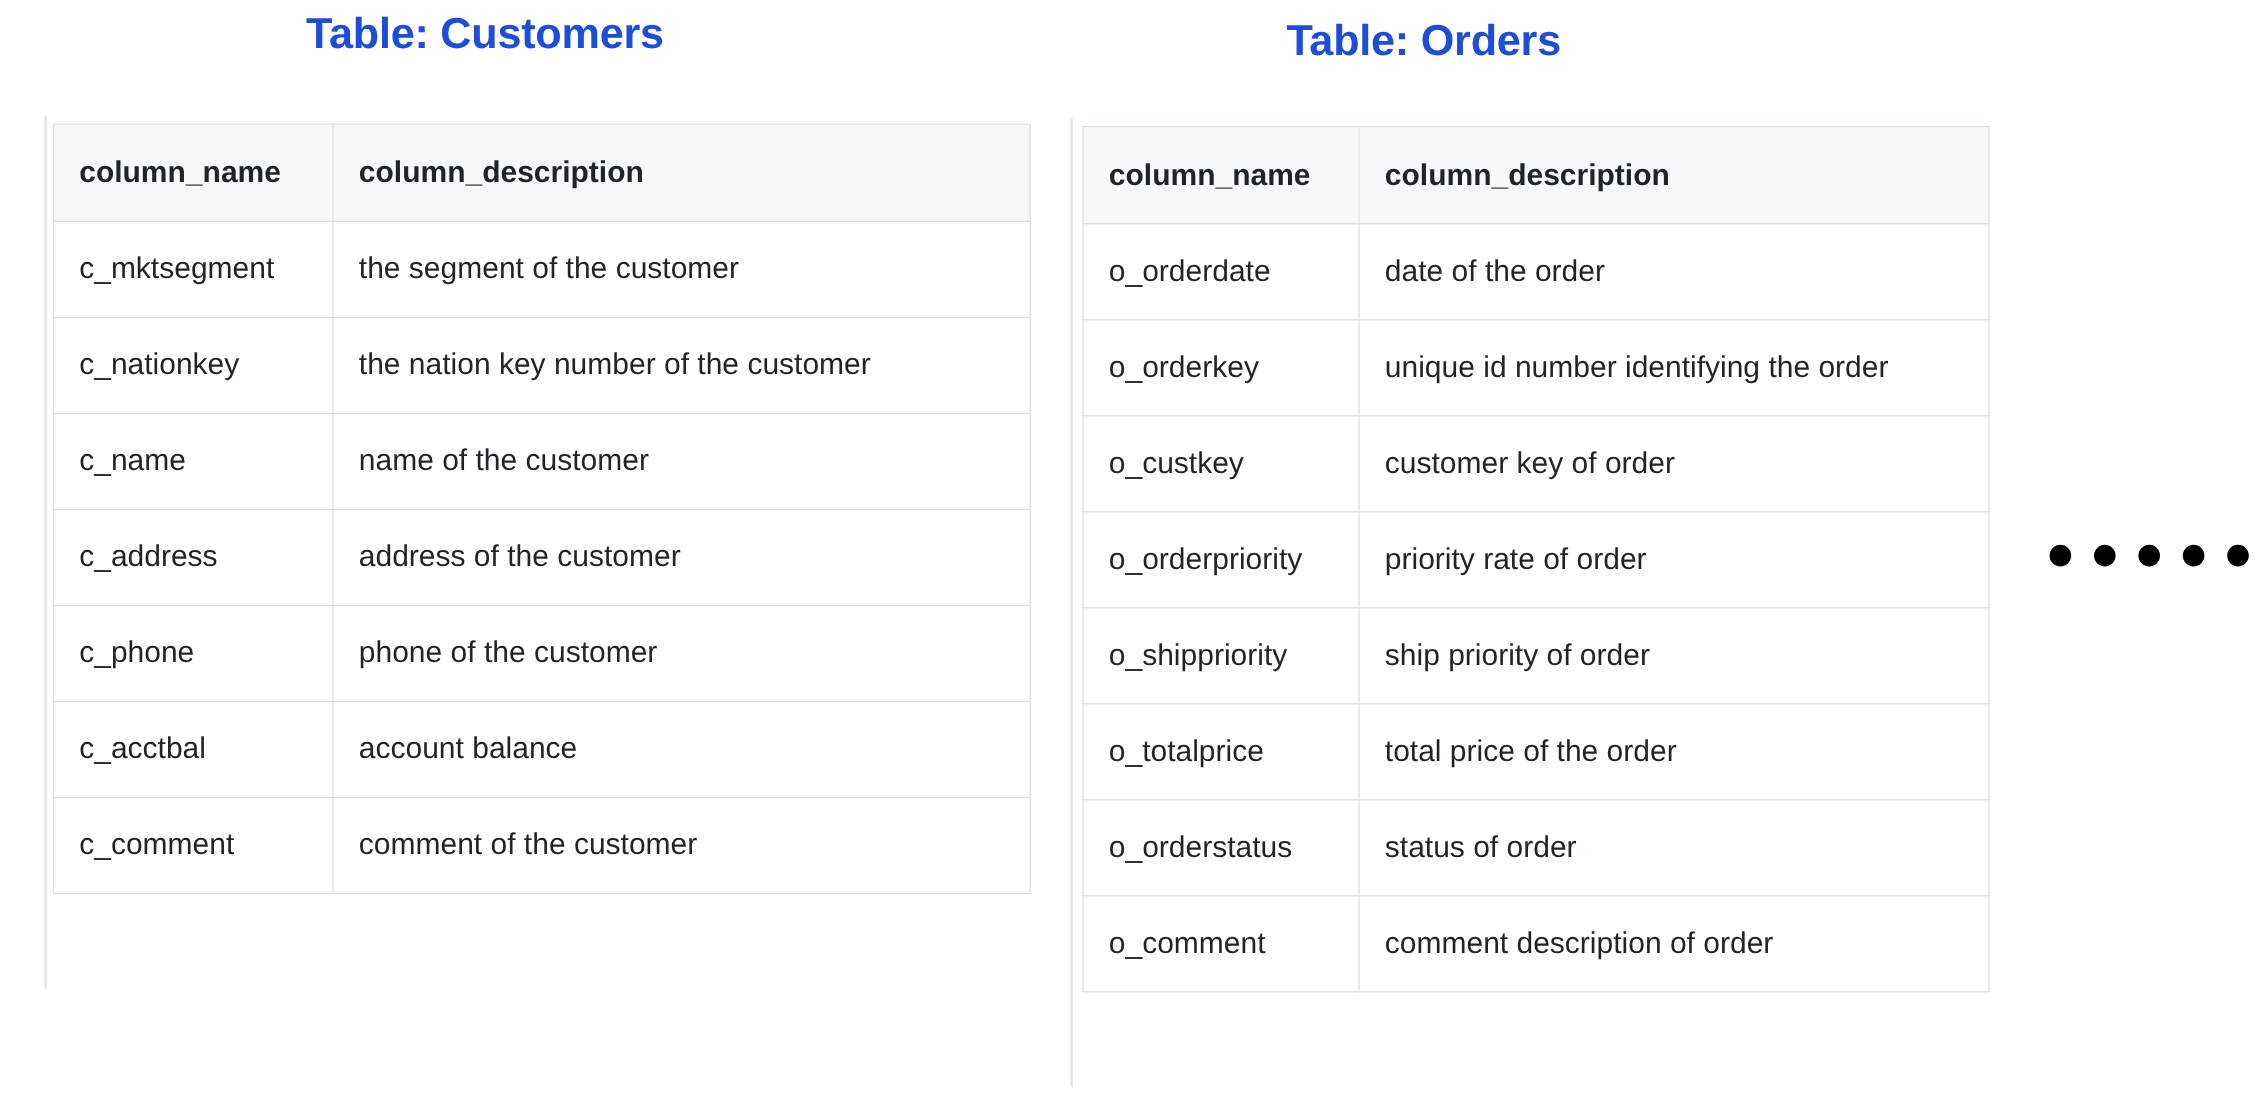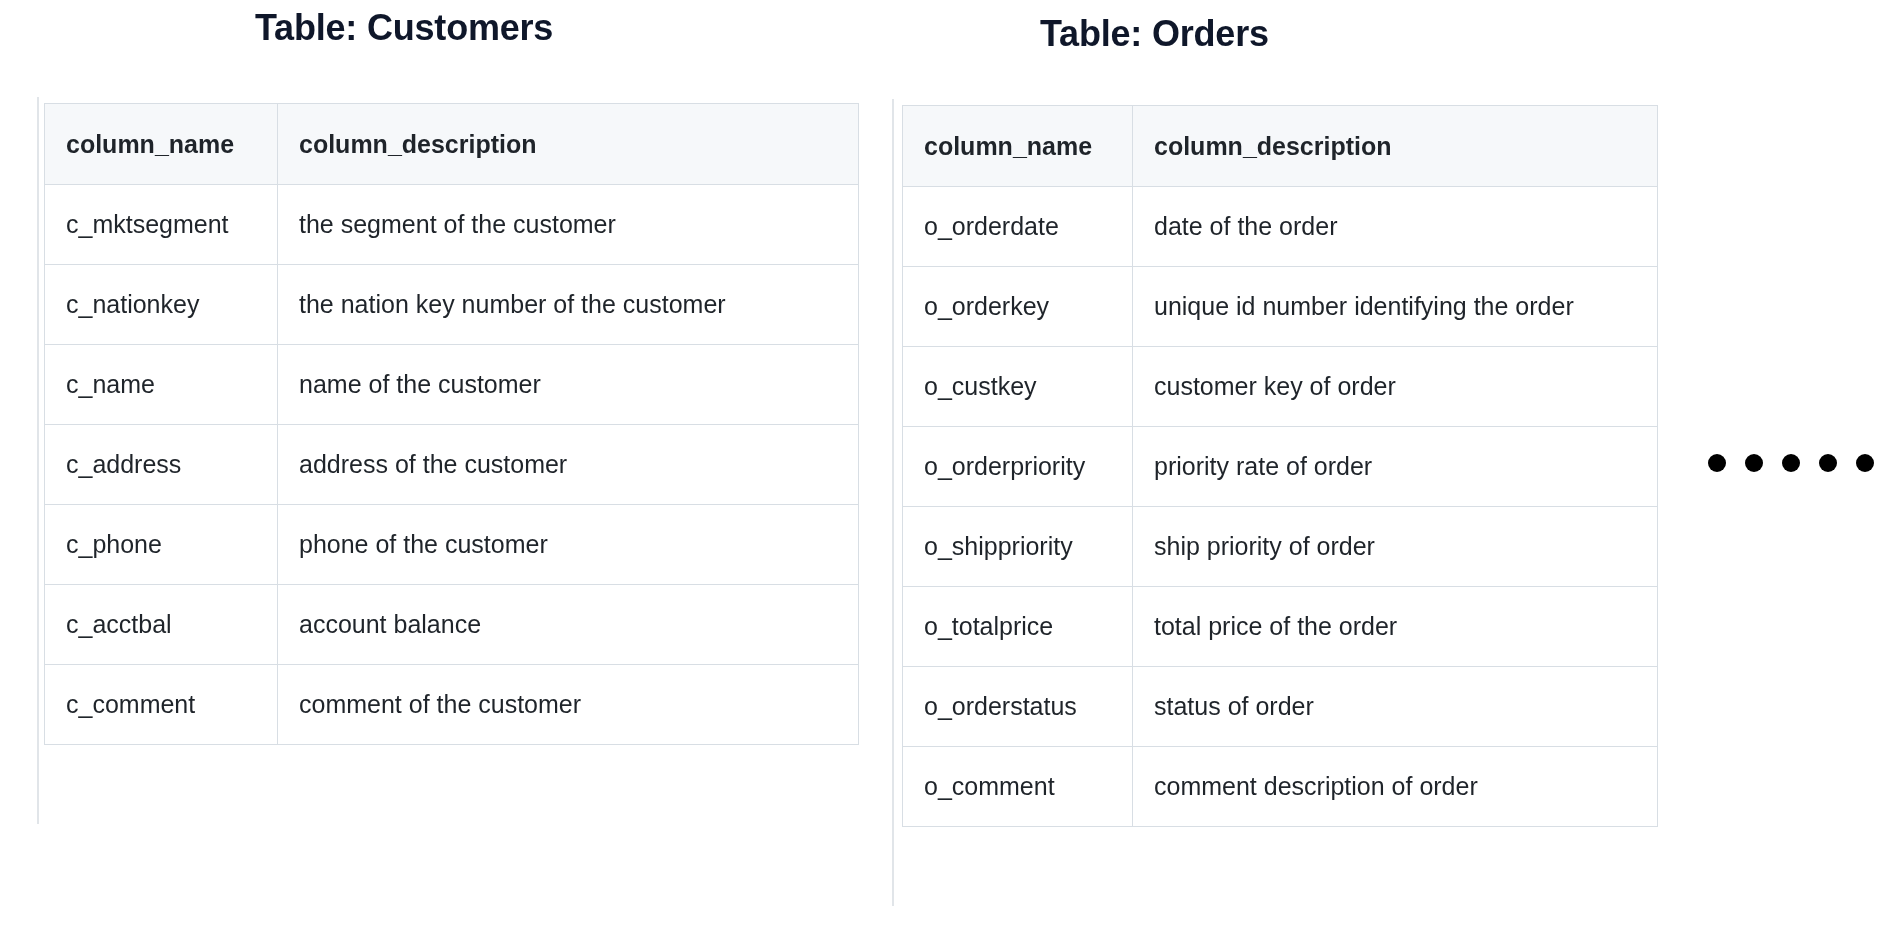--- a/index.html
+++ b/index.html
@@ -13,26 +13,26 @@
     width: 1888px;
     height: 928px;
     background: #ffffff;
     overflow: hidden;
   }
   .tbl-title {
     position: absolute;
     font-size: 36px;
     font-weight: 700;
     line-height: 44px;
-    color: #0f172a;
+    color: #1d4ed8;
     letter-spacing: -0.2px;
     white-space: nowrap;
   }
   .title-customers { left: 255px; top: 6px; }
-  .title-orders    { left: 1040px; top: 12px; }
+  .title-orders    { left: 1072px; top: 12px; }
 
   table.schema-table {
     position: absolute;
     border-collapse: collapse;
     table-layout: fixed;
     font-size: 25px;
     color: #1f242a;
   }
   .tbl-customers { left: 44px;  top: 103px; width: 814px; }
   .tbl-orders    { left: 902px; top: 105px; width: 755px; }

